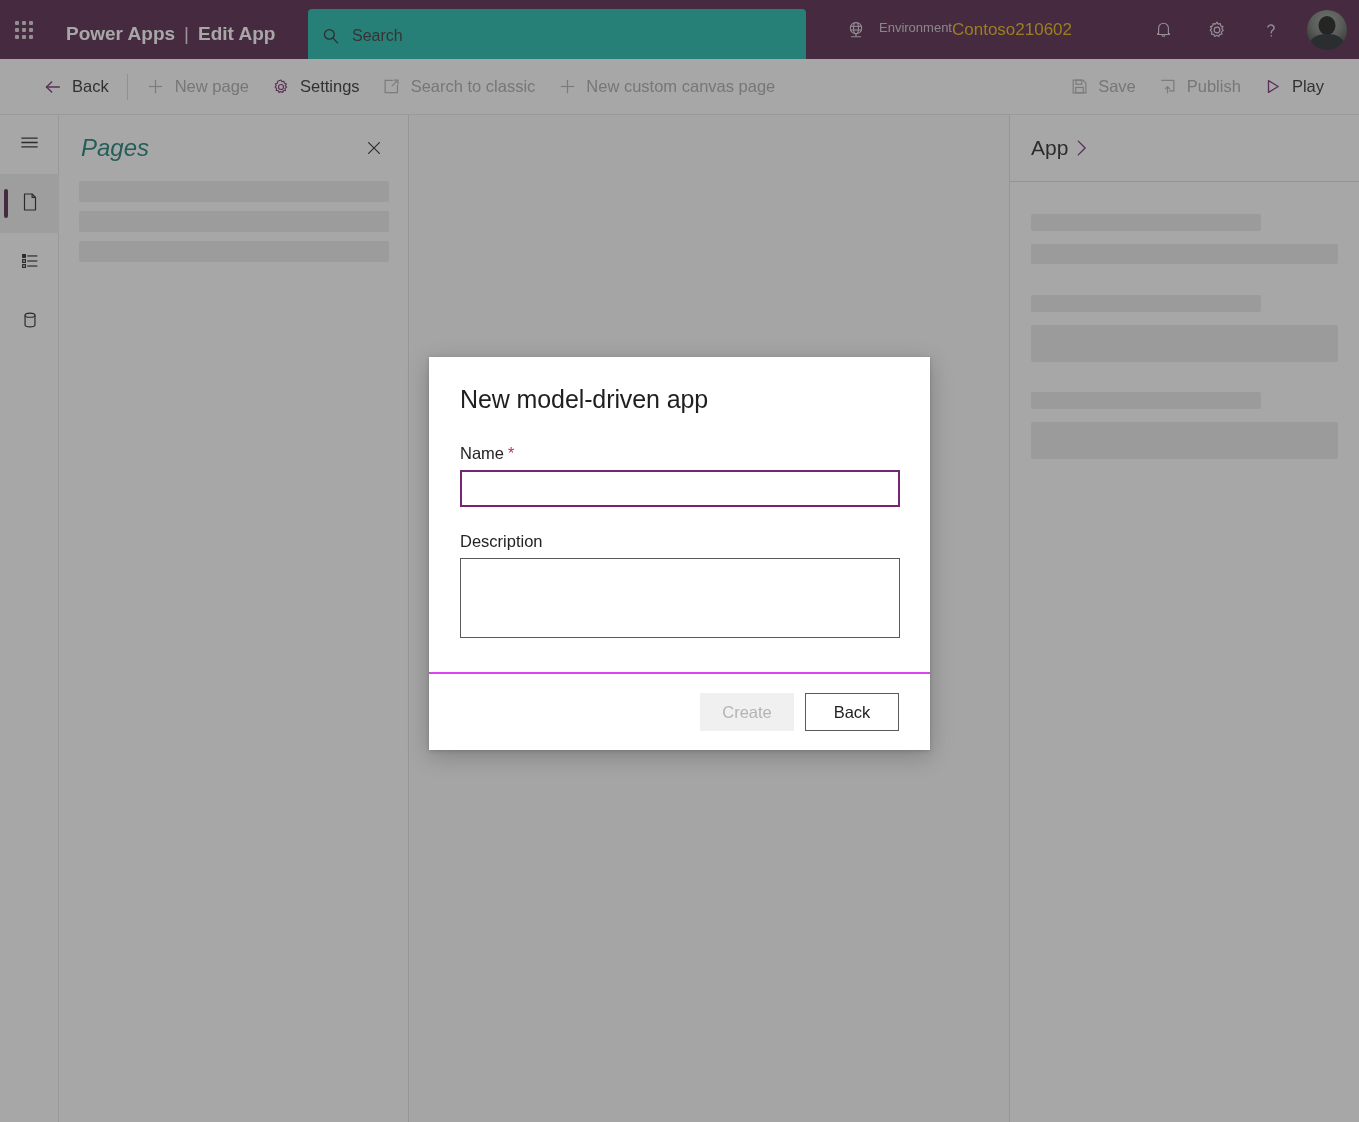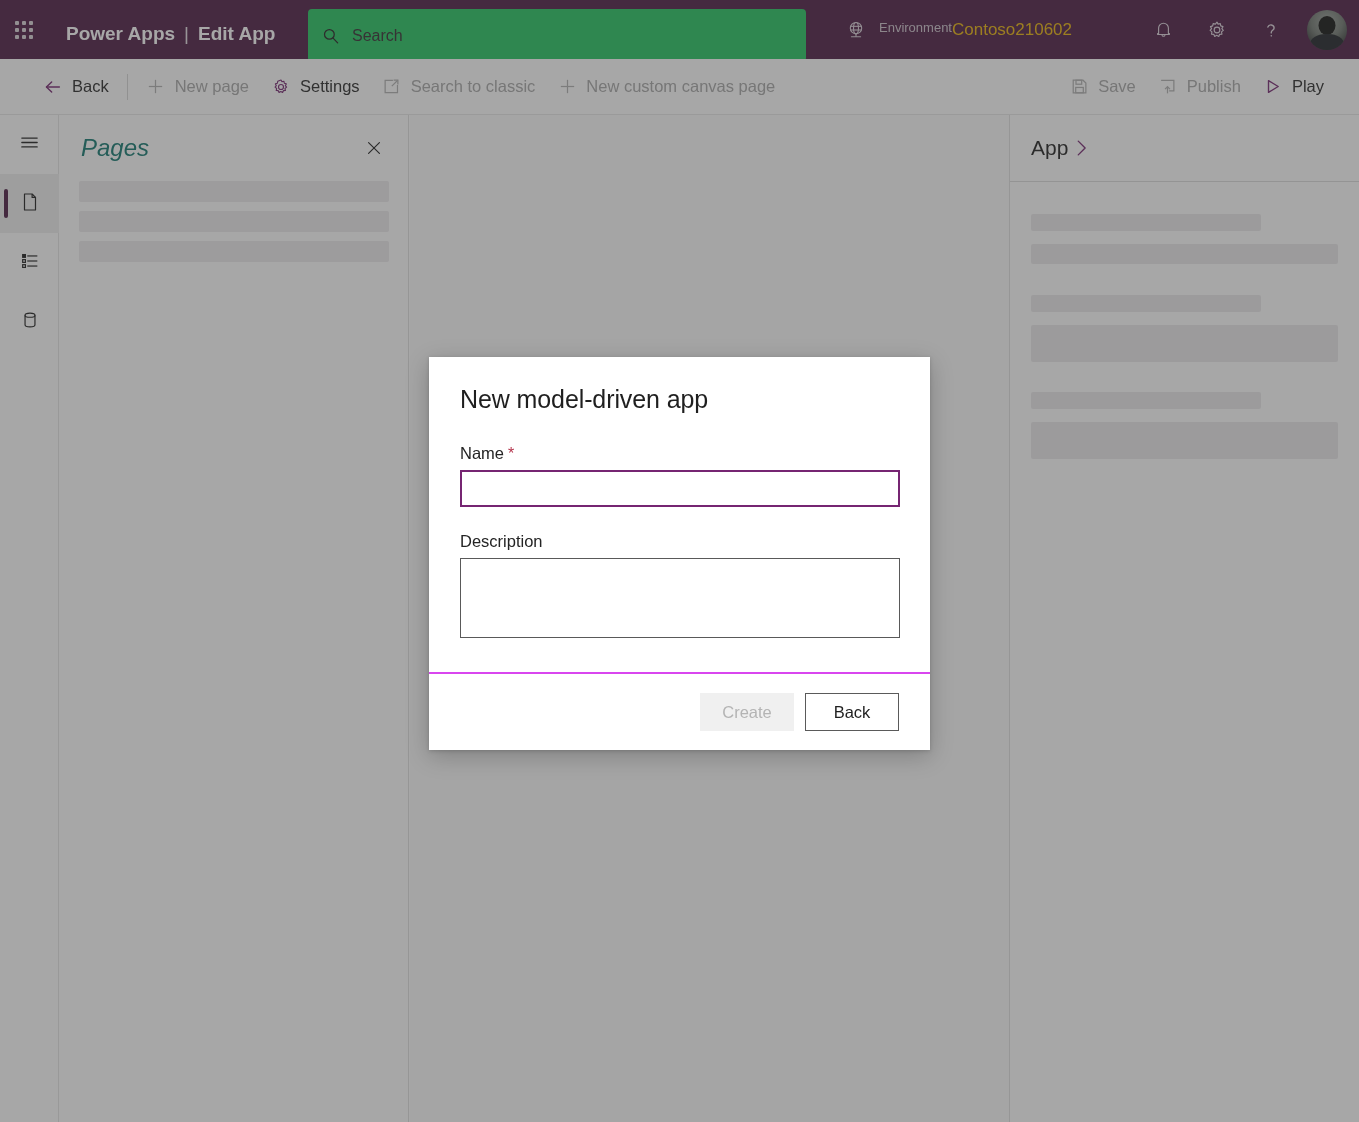--- a/index.html
+++ b/index.html
@@ -29,21 +29,21 @@
   .brand {
     color: #ffffff; font-size: 19px; margin-left: 18px; white-space: nowrap;
     display: flex; align-items: baseline; gap: 9px; margin-top: 8px;
   }
   .brand-name { font-weight: bold; }
   .brand-sep { font-weight: normal; color: #e4dce2; }
   .brand-sub { font-weight: bold; }
 
   .search-box {
     position: absolute; left: 308px; top: 9px; width: 498px; height: 53px;
-    background: #22c55e; border-radius: 4px;
+    background: #14b8a6; border-radius: 4px;
     display: flex; align-items: center; padding: 0 14px; gap: 12px;
   }
   .search-icon { width: 18px; height: 18px; flex: 0 0 18px; }
   .search-ph { color: #30282e; font-size: 16px; }
 
   .env-block {
     position: absolute; left: 845px; top: 9px; height: 42px;
     display: flex; align-items: center; gap: 12px; cursor: pointer;
   }
   .globe-icon { width: 22px; height: 22px; }

